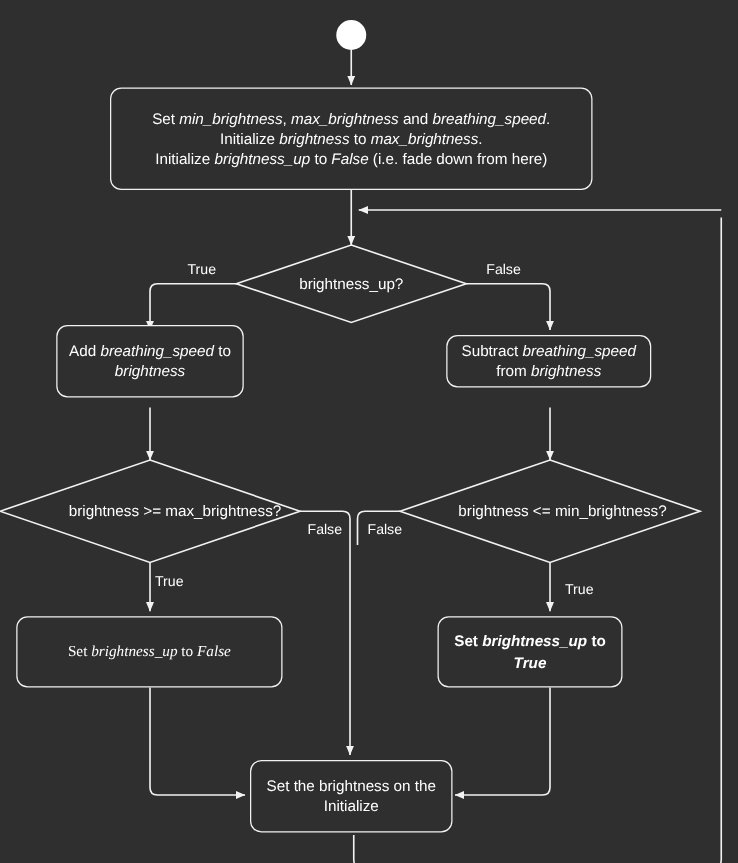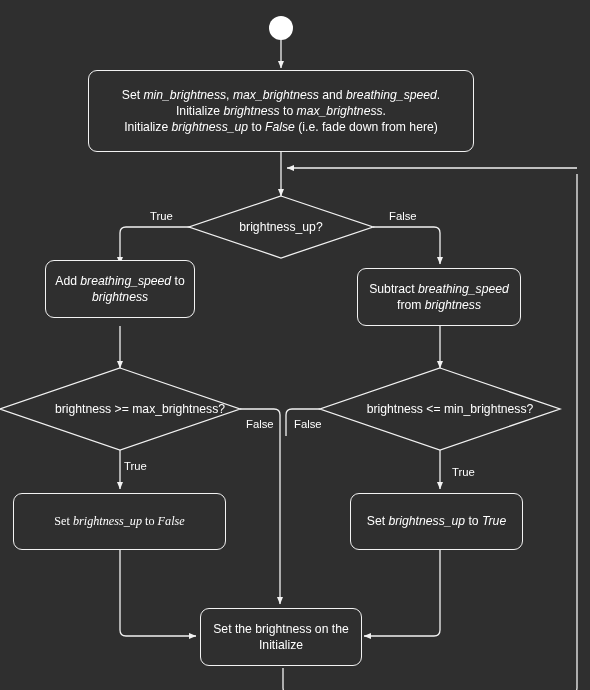--- a/index.html
+++ b/index.html
@@ -133,21 +133,21 @@
 
   <div class="node proc" style="left:45px; top:244px; width:150px; height:58px;">
     <div>
       <span class="ln">
         <span>Add </span><i>breathing_speed</i><span> to</span>
       </span>
       <span class="ln"><i>brightness</i></span>
     </div>
   </div>
 
-  <div class="node proc" style="left:357px; top:252px; width:164px; height:58px;">
+  <div class="node proc" style="left:357px; top:252px; width:164px; height:42px;">
     <div>
       <span class="ln">
         <span>Subtract </span><i>breathing_speed</i>
       </span>
       <span class="ln">
         <span>from </span><i>brightness</i>
       </span>
     </div>
   </div>
 
@@ -156,21 +156,21 @@
   <div class="dtext" style="left:444px; top:393px;padding-left:12px;">brightness &lt;= min_brightness?</div>
 
   <div class="node proc" style="left:13px; top:477px; width:213px; height:57px;font-family:Liberation Serif, serif;">
     <div>
       <span class="ln">
         <span>Set </span><i>brightness_up</i><span> to </span><i>False</i>
       </span>
     </div>
   </div>
 
-  <div class="node proc" style="left:350px; top:477px; width:173px; height:57px;">
+  <div class="node proc" style="left:350px; top:477px; width:148px; height:57px;font-weight:bold;">
     <div>
       <span class="ln">
         <span>Set </span><i>brightness_up</i><span> to </span><i>True</i>
       </span>
     </div>
   </div>
 
   <div class="node proc" style="left:200px; top:592px; width:162px; height:58px;">
     <div>
       <span class="ln">Set the brightness on the</span>

